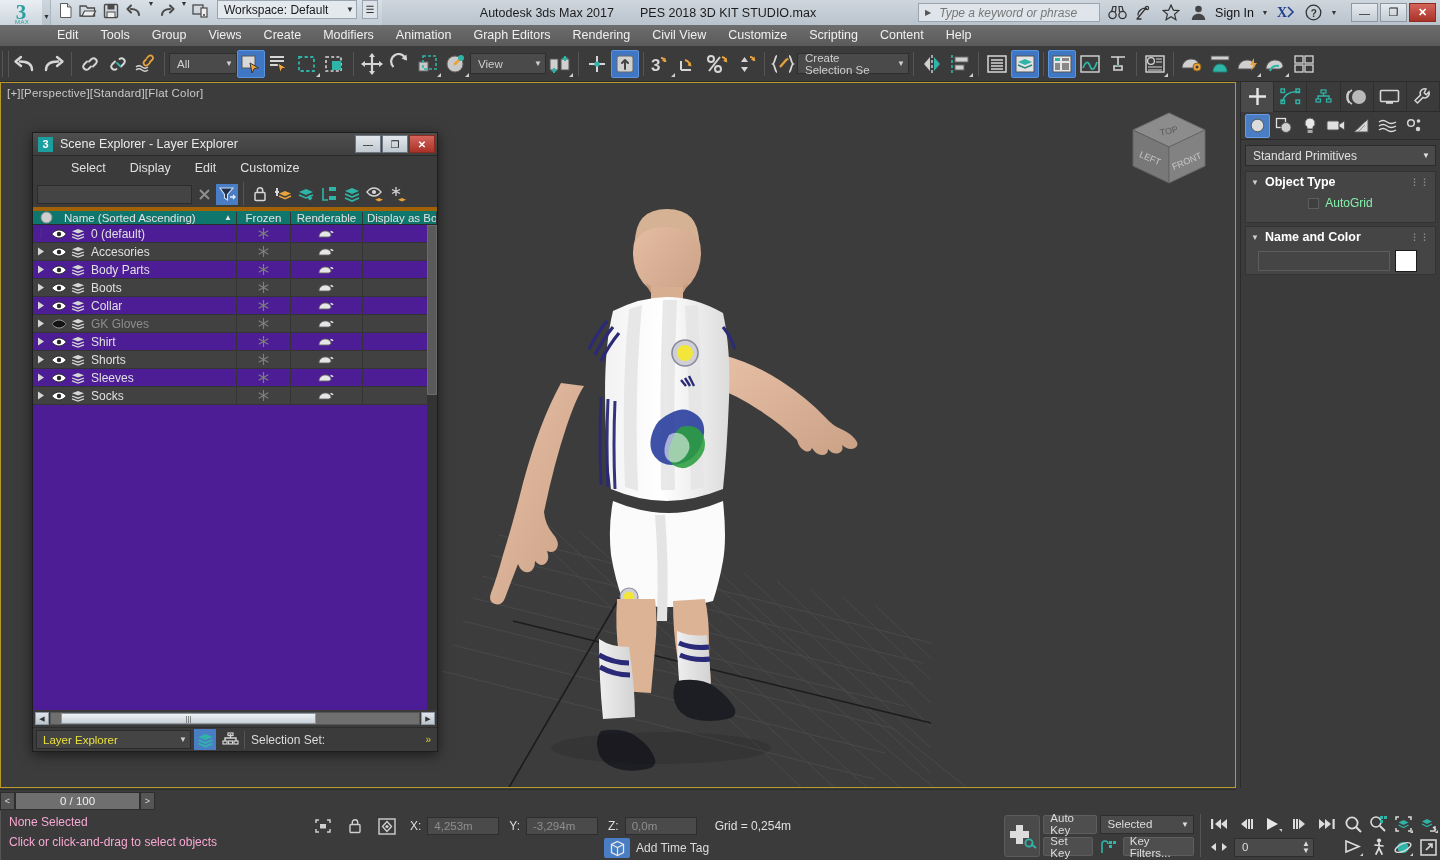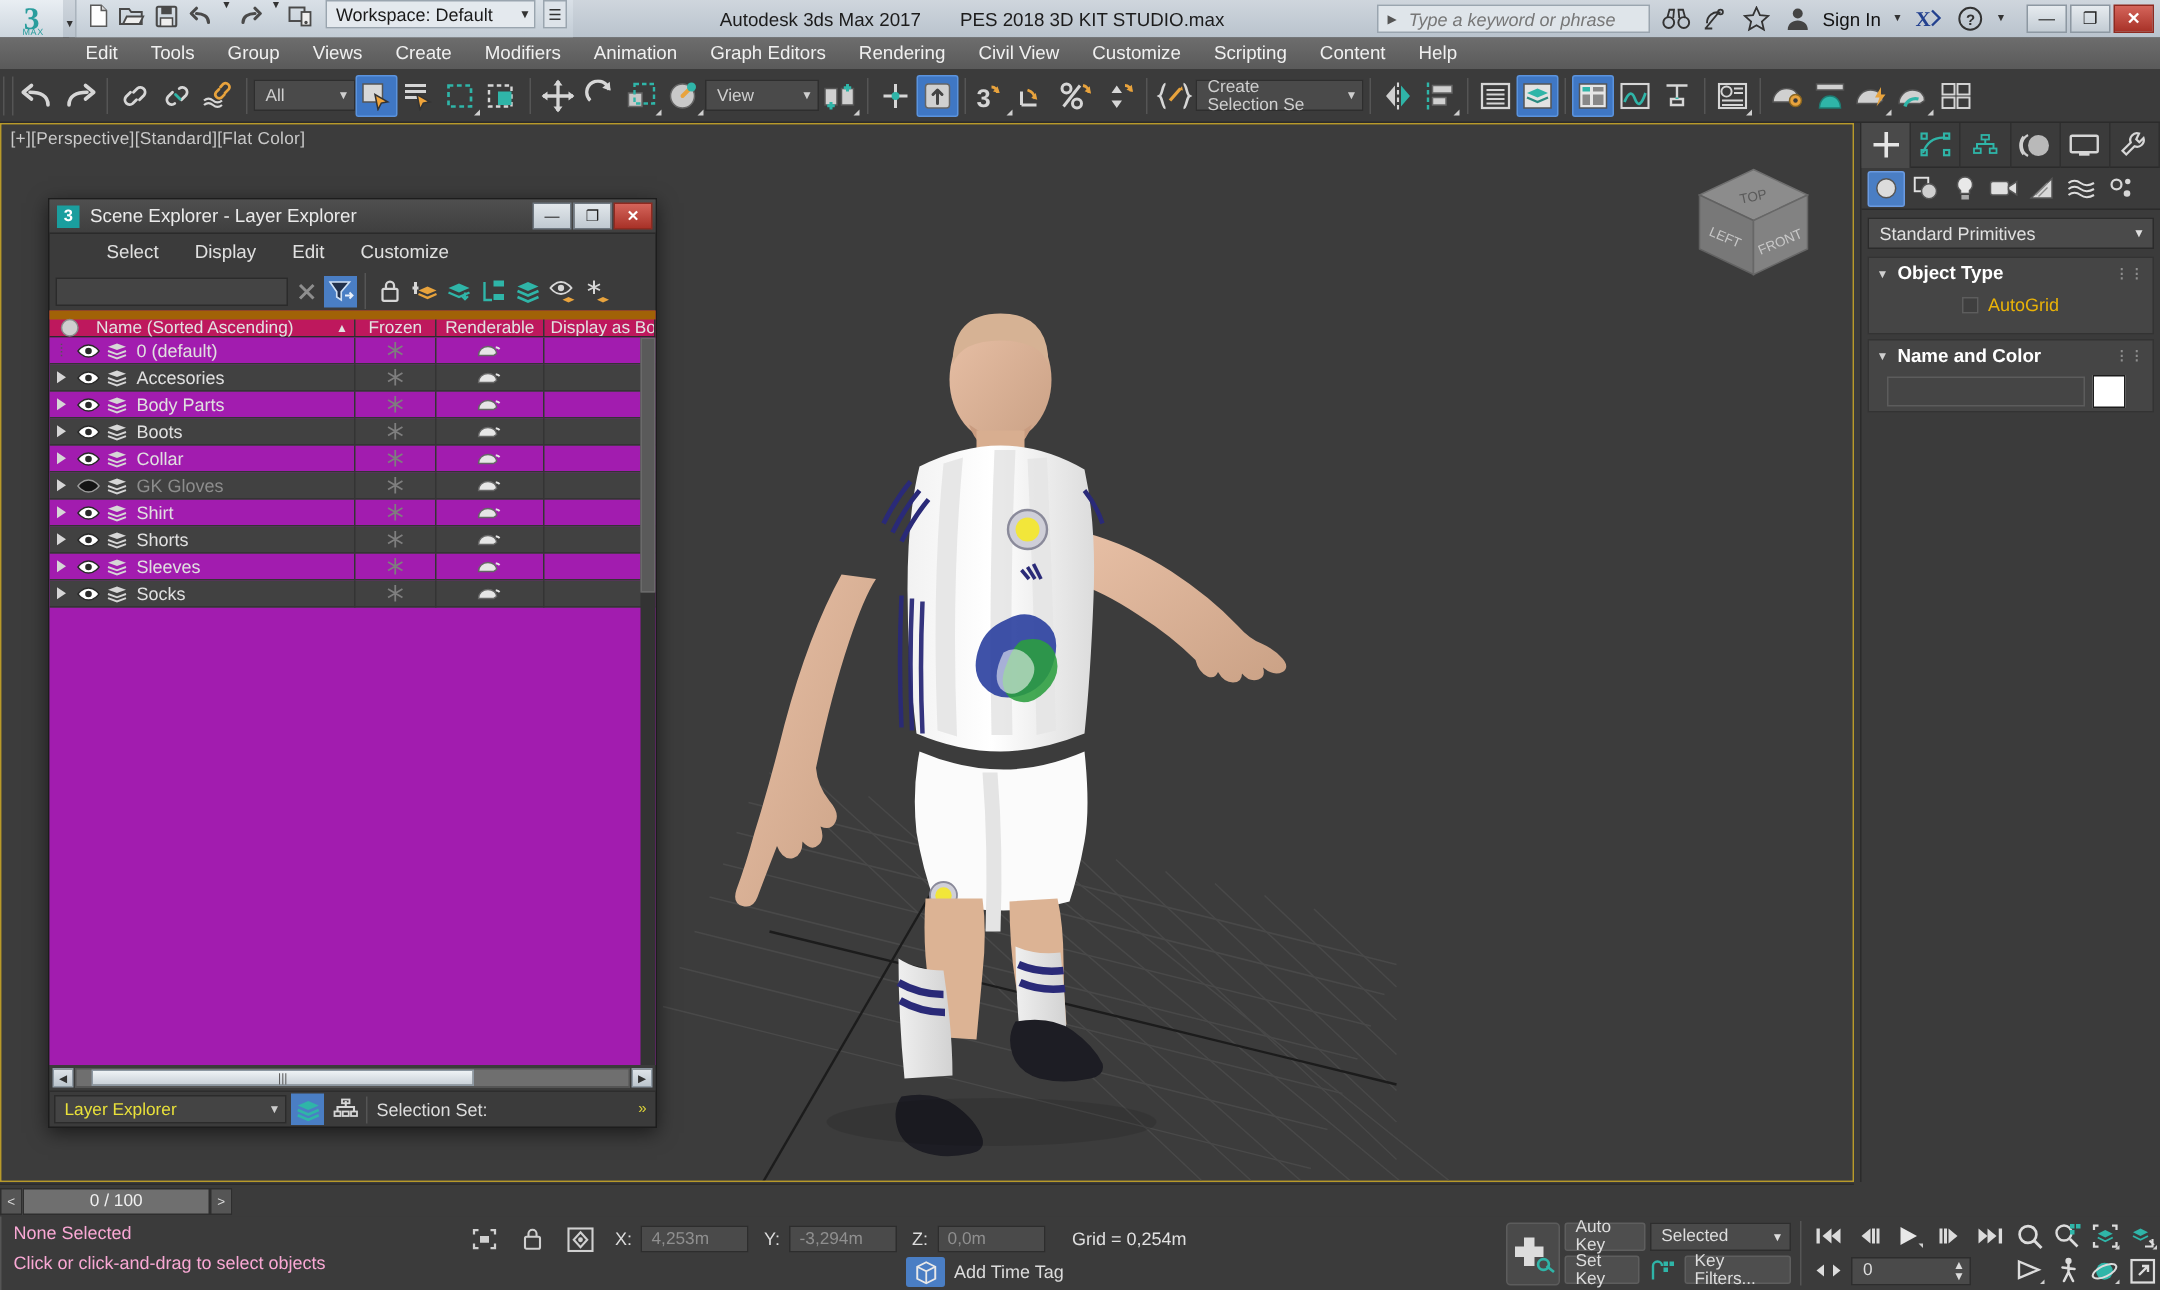--- a/index.html
+++ b/index.html
@@ -79,29 +79,29 @@
   .sex-wb{display:flex;gap:1px;padding-right:2px;}
   .sx{width:26px;height:18px;border:1px solid #6e7780;background:linear-gradient(#e2e7eb,#c0c9d1);
     display:flex;align-items:center;justify-content:center;font-size:10px;color:#222;cursor:pointer;}
   .sx.close{background:linear-gradient(#d4645a,#a83228);color:#fff;font-weight:bold;border-color:#8e2a20;}
   .sex-menu{height:25px;display:flex;align-items:center;padding-left:26px;gap:0;}
   .sex-menu .m{font-size:12.5px;color:#e0e0e0;padding:0 12px;line-height:25px;cursor:pointer;}
   .sex-tools{height:26px;display:flex;align-items:center;padding:0 4px;gap:1px;}
   .sex-find{width:155px;height:19px;background:#444;border:1px solid #2b2b2b;}
   .stb{width:22px;height:21px;display:flex;align-items:center;justify-content:center;cursor:pointer;}
   .stb.on{background:#4a7ec4;}
-  .sex-head{height:18px;display:flex;background:#be185d;border-top:6px solid #a16207;border-bottom:1px solid #2b2b2b;
-    font-size:11.5px;color:#e2e2e2;}
+  .sex-head{height:18px;display:flex;background:#0f766e;border-top:4px solid #a16207;border-bottom:1px solid #2b2b2b;
+    font-size:11.5px;color:#e2e2e2;align-items:center;}
   .sh-radio{width:26px;display:flex;align-items:center;justify-content:center;}
   .sh-name{flex:1;padding-left:5px;display:flex;align-items:center;justify-content:space-between;padding-right:4px;
     border-right:1px solid #343434;}
   .sh-c{width:54px;text-align:center;border-right:1px solid #343434;}
   .sh-c.wide{width:72px;}
   .sh-c.last{width:74px;overflow:hidden;white-space:nowrap;text-align:left;padding-left:4px;}
-  .sex-list{flex:1;background:#a21caf;overflow:hidden;position:relative;}
+  .sex-list{flex:1;background:#4c1d95;overflow:hidden;position:relative;}
   .row{height:18px;display:flex;align-items:center;font-size:12px;color:#e0e0e0;border-bottom:1px solid #343434;}
   .row:nth-child(even){background:#414141;}
   .r-exp{width:16px;display:flex;align-items:center;justify-content:center;}
   .r-eye{width:20px;display:flex;align-items:center;justify-content:center;}
   .r-lay{width:18px;display:flex;align-items:center;justify-content:center;}
   .r-name{flex:1;padding-left:4px;border-right:1px solid #343434;height:18px;line-height:18px;}
   .r-name.dim{color:#8d8d8d;}
   .r-c{width:54px;display:flex;align-items:center;justify-content:center;border-right:1px solid #343434;height:18px;}
   .r-c.wide{width:72px;}
   .r-c.last{width:74px;border-right:1px solid #343434;}
@@ -131,21 +131,21 @@
   .cpsb{width:25px;height:24px;display:flex;align-items:center;justify-content:center;cursor:pointer;border-radius:2px;}
   .cpsb.on{background:#4a7ec4;border:1px solid #6a9ae0;}
   .cp-combo{margin:5px 4px;height:21px;background:#4a4a4a;border:1px solid #2b2b2b;display:flex;
     align-items:center;justify-content:space-between;padding:0 5px 0 7px;font-size:12px;color:#e0e0e0;cursor:pointer;}
   .cp-combo .cv{font-size:8px;}
   .rollout{margin:3px 4px 0;background:#454545;border:1px solid #333;}
   .ro-head{height:20px;display:flex;align-items:center;padding:0 5px;font-size:12.5px;font-weight:bold;color:#fff;}
   .ro-head .tri{font-size:8px;margin-right:6px;color:#cfcfcf;}
   .ro-head .dots{margin-left:auto;color:#8e8e8e;font-size:9px;letter-spacing:1px;}
   .ro-body{padding:4px 6px 7px;}
-  .autogrid{display:flex;align-items:center;justify-content:center;gap:6px;color:#eab308;font-size:12px;margin-bottom:5px;}
+  .autogrid{display:flex;align-items:center;justify-content:center;gap:6px;color:#86efac;font-size:12px;margin-bottom:5px;}
   .chk{width:11px;height:11px;background:#3f3f3f;border:1px solid #5d5d5d;}
   .btngrid{display:flex;flex-wrap:wrap;gap:4px;}
   .objbtn{width:84px;height:20px;background:#4f4f4f;border:1px solid #5e5e5e;border-radius:3px;
     display:flex;align-items:center;justify-content:center;font-size:12px;color:#ddd;cursor:pointer;}
   .nc-row{display:flex;align-items:center;gap:5px;padding:3px 2px 2px 12px;}
   .nc-input{width:132px;height:20px;background:#454545;border:1px solid #5c5c5c;}
   .nc-swatch{width:22px;height:22px;background:#fff;border:1px solid #1c1c1c;cursor:pointer;}
 
   
   .trackbar{position:absolute;left:0;top:789px;width:1236px;height:22px;background:#3b3b3b;

